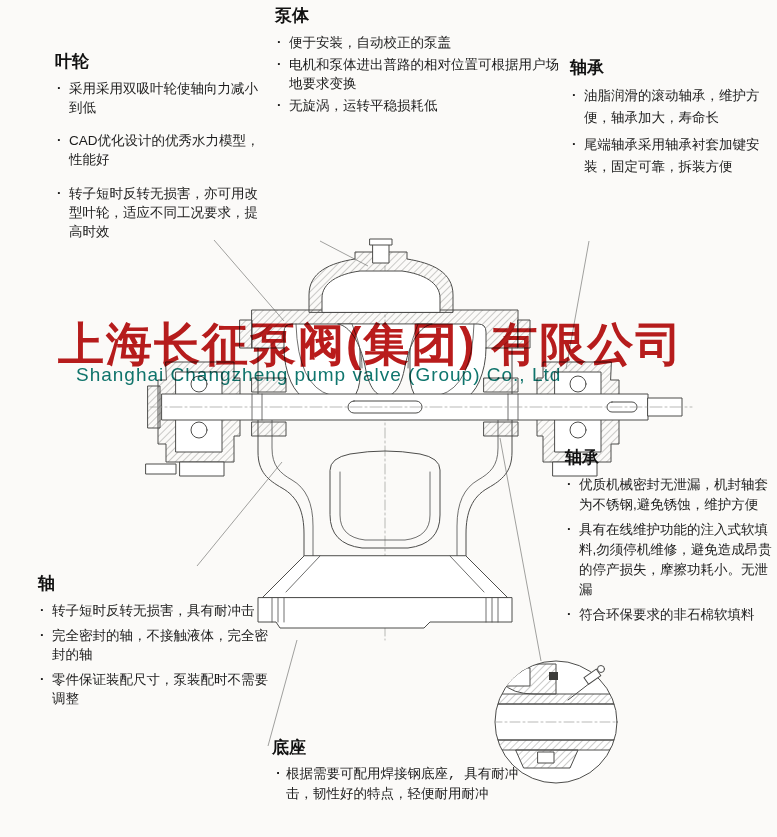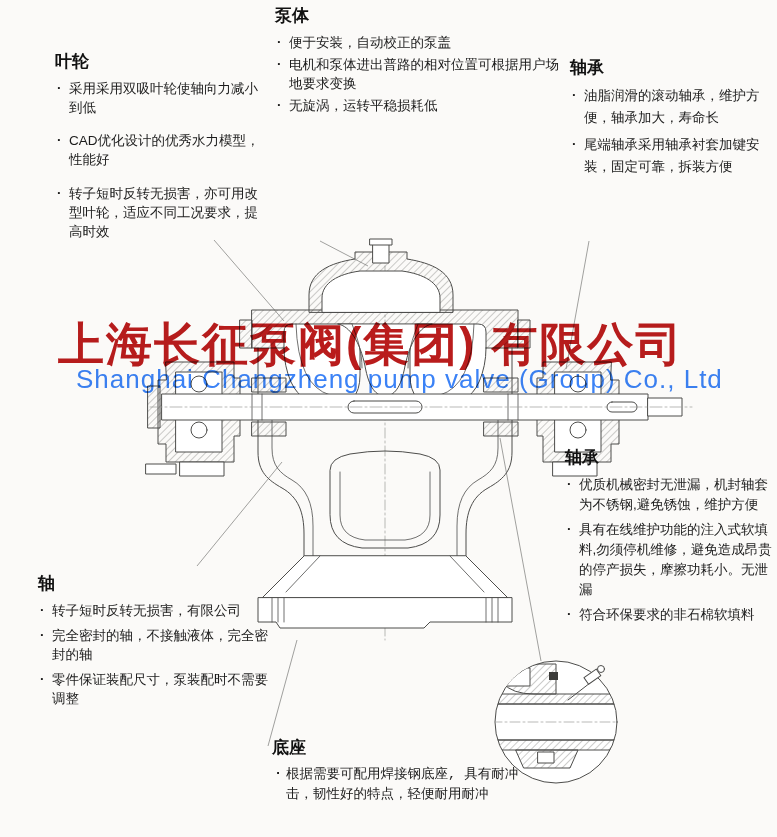--- a/index.html
+++ b/index.html
@@ -7,21 +7,21 @@
     width:777px;height:837px;position:relative;overflow:hidden;
     background:#fbfaf8;
     font-family:"Liberation Sans","DejaVu Sans",sans-serif;
     color:#1c1c1c;
   }
   .stage{position:absolute;inset:0;}
   svg.draw{position:absolute;left:0;top:0;z-index:1;}
   
   .wm{position:absolute;z-index:2;mix-blend-mode:multiply;white-space:nowrap;pointer-events:none;}
   .wm-cn{left:58px;top:314px;font-size:46px;font-weight:bold;color:#b91c1c;letter-spacing:2px;}
-  .wm-en{left:76px;top:364px;font-size:26px;color:#3b82f6;letter-spacing:1px;}
+  .wm-en{left:76px;top:364px;font-size:19px;color:#0f766e;letter-spacing:1px;}
   
   .note{position:absolute;z-index:3;}
   .note h3{margin:0 0 6px 0;font-size:17px;font-weight:bold;color:#111;}
   .note ul{margin:0;padding:0;list-style:none;}
   .note li{position:relative;padding-left:14px;font-size:13.5px;line-height:1.42;}
   .note li::before{content:"·";position:absolute;left:2px;top:-1px;font-weight:bold;}
   .impeller{left:55px;top:50px;width:208px;}
   .impeller li{margin-bottom:14px;}
   .pumpbody{left:275px;top:4px;width:292px;}
   .pumpbody li{margin-bottom:3px;}
@@ -207,21 +207,21 @@
     <ul>
       <li>优质机械密封无泄漏，机封轴套为不锈钢,避免锈蚀，维护方便</li>
       <li>具有在线维护功能的注入式软填料,勿须停机维修，避免造成昂贵的停产损失，摩擦功耗小。无泄漏</li>
       <li>符合环保要求的非石棉软填料</li>
     </ul>
   </section>
 
   <section class="note shaft">
     <h3>轴</h3>
     <ul>
-      <li>转子短时反转无损害，有限公司</li>
+      <li>转子短时反转无损害，具有耐冲击</li>
       <li>完全密封的轴，不接触液体，完全密封的轴</li>
       <li>零件保证装配尺寸，泵装配时不需要调整</li>
     </ul>
   </section>
 
   <section class="note base">
     <h3>底座</h3>
     <ul>
       <li>根据需要可配用焊接钢底座, 具有耐冲击，韧性好的特点，轻便耐用耐冲</li>
     </ul>

